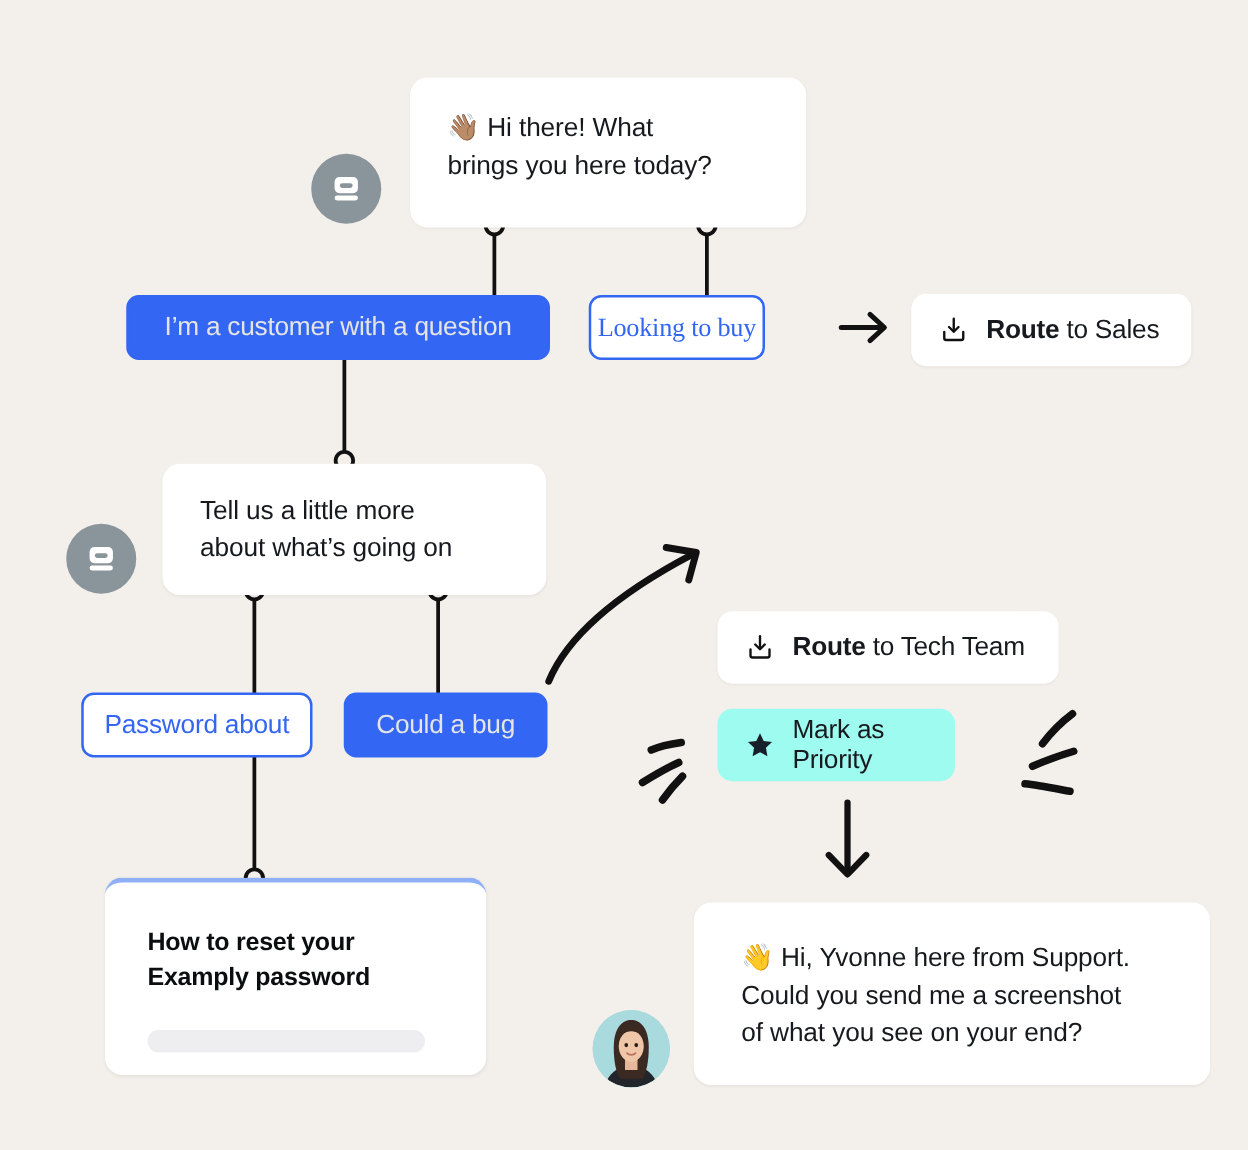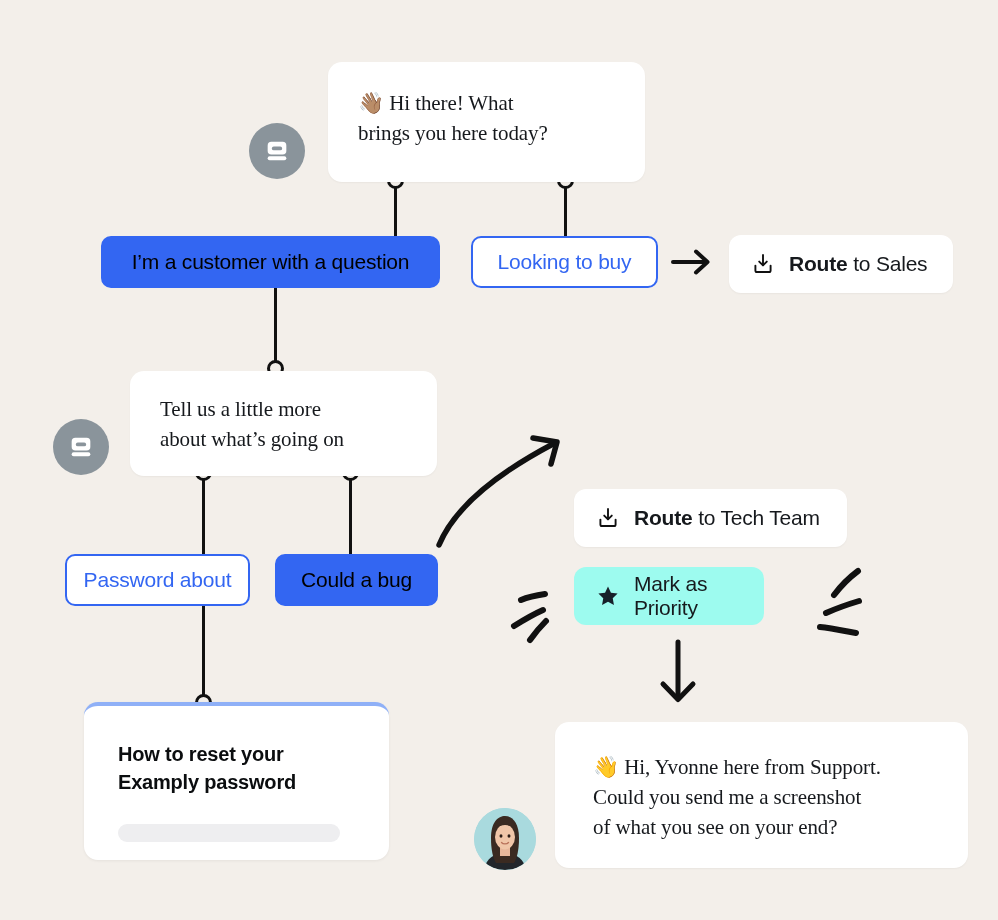--- a/index.html
+++ b/index.html
@@ -29,36 +29,35 @@
     border-radius: 14px;
     box-shadow: 0 1px 2px rgba(0,0,0,0.045);
     color: #111418;
   }
   .bubble-text {
     font-size: 21px;
     line-height: 30px;
     color: #16191D;
     white-space: pre-line;
     letter-spacing: -0.1px;
-    font-family: Liberation Serif, serif;
   }
 
   
   .chip {
     border-radius: 10px;
     font-size: 21px;
     letter-spacing: -0.2px;
     display: flex;
     align-items: center;
     justify-content: center;
     box-sizing: border-box;
   }
   .chip-filled {
     background: #3366F2;
-    color: #000000;
+    color: #e5e5e5;
     border: 2px solid #3366F2;
   }
   .chip-outline {
     background: #FFFFFF;
     color: #3366F2;
     border: 2px solid #3366F2;
   }
 
   
   .action {
@@ -193,21 +192,21 @@
 
   <div class="node bubble" style="left:328px; top:62px; width:317px; height:120px; padding:26px 30px; box-sizing:border-box;">
     <div class="bubble-text"><span class="emoji">👋🏽</span> <span>Hi there! What
 brings you here today?</span></div>
   </div>
 
   <div class="node chip chip-filled" style="left:101px; top:236px; width:339px; height:52px;">
     <span>I’m a customer with a question</span>
   </div>
 
-  <div class="node chip chip-outline" style="left:471px; top:236px; width:187px; height:52px;">
+  <div class="node chip chip-outline" style="left:471px; top:236px; width:141px; height:52px;font-family:Liberation Serif, serif;">
     <span>Looking to buy</span>
   </div>
 
   <div class="deco" style="left:668px; top:238px;">
     <svg width="48" height="48" viewBox="0 0 48 48">
       <path d="M5 24 H38" stroke="#111111" stroke-width="4" stroke-linecap="round" fill="none"></path>
       <path d="M28 13.5 L39.5 24 L28 34.5" stroke="#111111" stroke-width="4" stroke-linecap="round" stroke-linejoin="round" fill="none"></path>
     </svg>
   </div>
 

